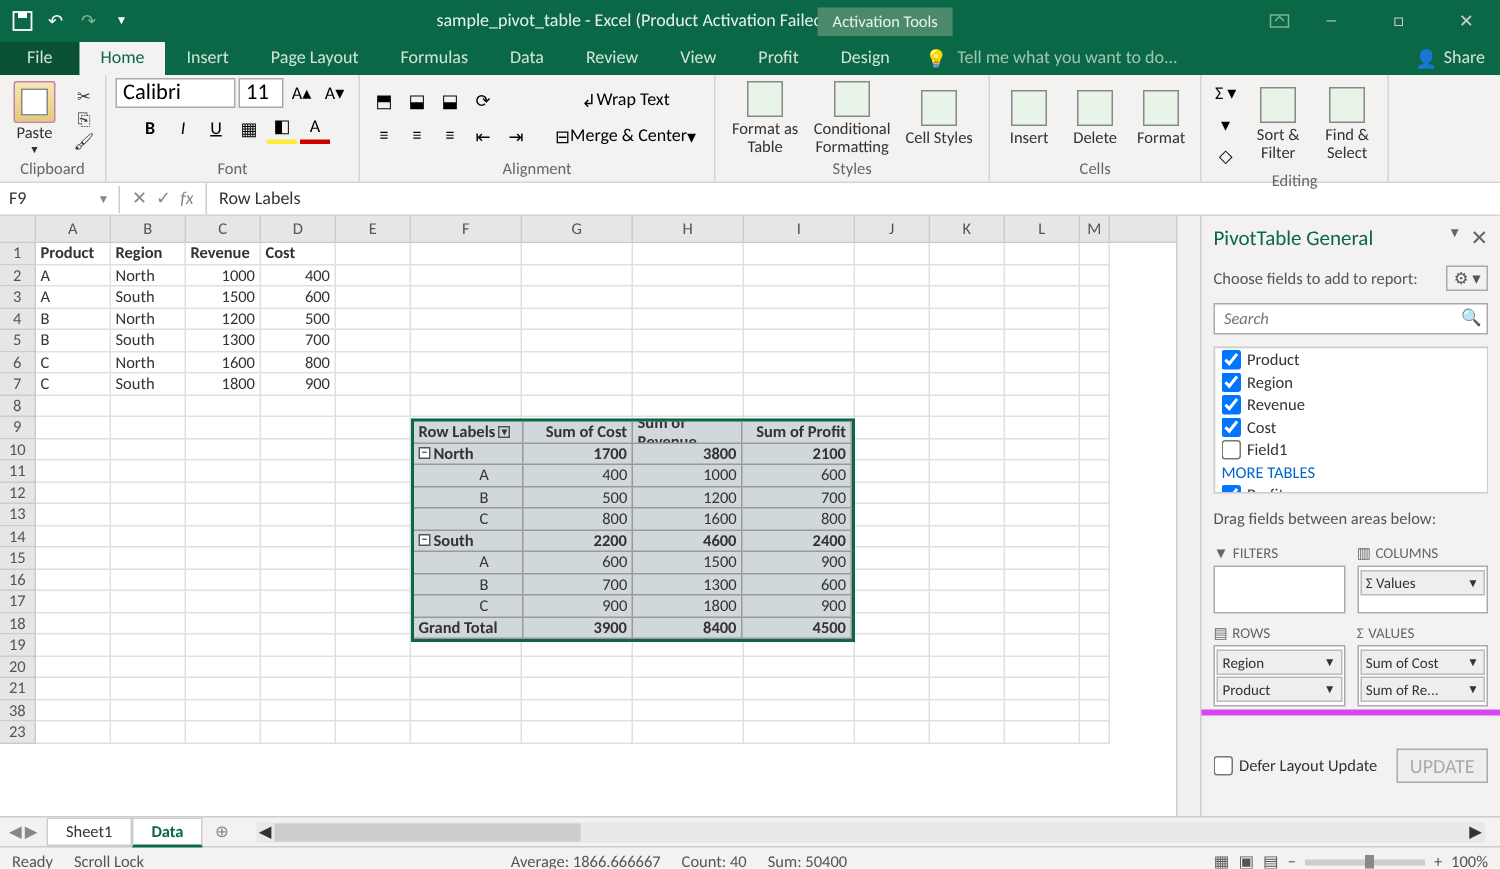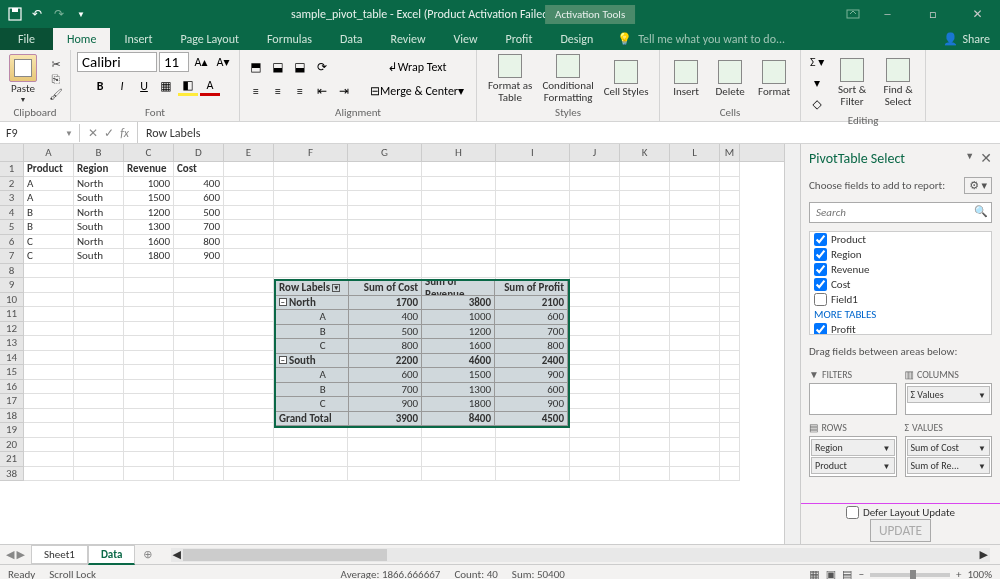--- a/index.html
+++ b/index.html
@@ -95,21 +95,21 @@
 .fp-search .mag { position: absolute; right: 4px; top: 3px; color: #666; }
 .field-list { margin: 4px 8px; border: 1px solid #ccc; background: #fff; height: 104px; overflow-y: auto; }
 .field-item { display: flex; align-items: center; gap: 4px; padding: 1px 4px; }
 .field-item input { margin: 0; }
 .fp-drag-label { padding: 6px 8px; color: #555; }
 .fp-zones { display: flex; flex-wrap: wrap; padding: 0 4px; gap: 0; }
 .zone { width: 50%; padding: 2px 4px; }
 .zone-hdr { font-size: 10px; color: #666; display: flex; align-items: center; gap: 3px; padding: 2px 0; }
 .zone-box { border: 1px solid #aaa; background: #fff; min-height: 32px; padding: 1px; }
 .zone-item { background: #eee; border: 1px solid #bbb; padding: 1px 3px; margin: 1px 0; font-size: 10px; display: flex; justify-content: space-between; align-items: center; }
-.fp-footer { padding: 2px 8px; display: flex; justify-content: space-between; align-items: center; border-top: 1px solid #d946ef; margin-top: auto; flex-direction: column; }
+.fp-footer { padding: 22px 8px; display: flex; justify-content: space-between; align-items: center; border-top: 4px solid #d946ef; margin-top: auto; }
 
 
 .sheet-tabs { height: 20px; border-top: 1px solid #ccc; display: flex; align-items: center; background: #f3f2f1; font-size: 11px; }
 .sheet-tabs .nav { display: flex; gap: 2px; padding: 0 6px; color: #888; }
 .sheet-tab { padding: 2px 12px; border: 1px solid #ccc; background: #fff; cursor: pointer; }
 .sheet-tab.active { border-bottom: 2px solid #0a6847; color: #0a6847; font-weight: bold; }
 .sheet-hscroll { flex: 1; margin: 0 10px; height: 14px; background: #e8e8e8; position: relative; display: flex; align-items: center; }
 .sheet-hscroll .thumb { position: absolute; left: 12px; width: 25%; height: 12px; background: #ccc; }
 
 
@@ -677,20 +677,36 @@
           <div class="cell " style="width:50px"></div>
           <div class="cell " style="width:74px"></div>
           <div class="cell " style="width:74px"></div>
           <div class="cell " style="width:74px"></div>
           <div class="cell " style="width:74px"></div>
           <div class="cell " style="width:50px"></div>
           <div class="cell " style="width:50px"></div>
           <div class="cell " style="width:50px"></div>
           <div class="cell " style="width:20px"></div>
         </div>
+        <div class="row">
+          <div class="rh">23</div>
+          <div class="cell " style="width:50px"></div>
+          <div class="cell " style="width:50px"></div>
+          <div class="cell " style="width:50px"></div>
+          <div class="cell " style="width:50px"></div>
+          <div class="cell " style="width:50px"></div>
+          <div class="cell " style="width:74px"></div>
+          <div class="cell " style="width:74px"></div>
+          <div class="cell " style="width:74px"></div>
+          <div class="cell " style="width:74px"></div>
+          <div class="cell " style="width:50px"></div>
+          <div class="cell " style="width:50px"></div>
+          <div class="cell " style="width:50px"></div>
+          <div class="cell " style="width:20px"></div>
+        </div>
       </div>
     <div class="pivot" id="pivot">
         <div class="prow">
           <div class="pc bold" style="width:74px">Row Labels<span class="dd">▾</span></div>
           <div class="pc bold num" style="width:74px">Sum of Cost</div>
           <div class="pc bold num" style="width:74px">Sum of Revenue</div>
           <div class="pc bold num" style="width:74px">Sum of Profit</div>
         </div>
         <div class="prow">
           <div class="pc bold" style="width:74px"><span class="exp">−</span>North</div>
@@ -745,21 +761,21 @@
           <div class="pc bold num" style="width:74px">3900</div>
           <div class="pc bold num" style="width:74px">8400</div>
           <div class="pc bold num" style="width:74px">4500</div>
         </div>
       </div>
   </div>
   <div class="scroll-v"></div>
 
   <div class="field-pane">
     <div class="fp-header">
-      <span>PivotTable Select</span>
+      <span>PivotTable General</span>
       <span style="display:flex;gap:6px;">
         <span style="color:#666;font-size:9px;">▼</span>
         <span style="color:#666;">✕</span>
       </span>
     </div>
     <div class="fp-sub">
       <span>Choose fields to add to report:</span>
       <span style="border:1px solid #aaa;padding:1px 4px;">⚙ ▾</span>
     </div>
     <div class="fp-search">

